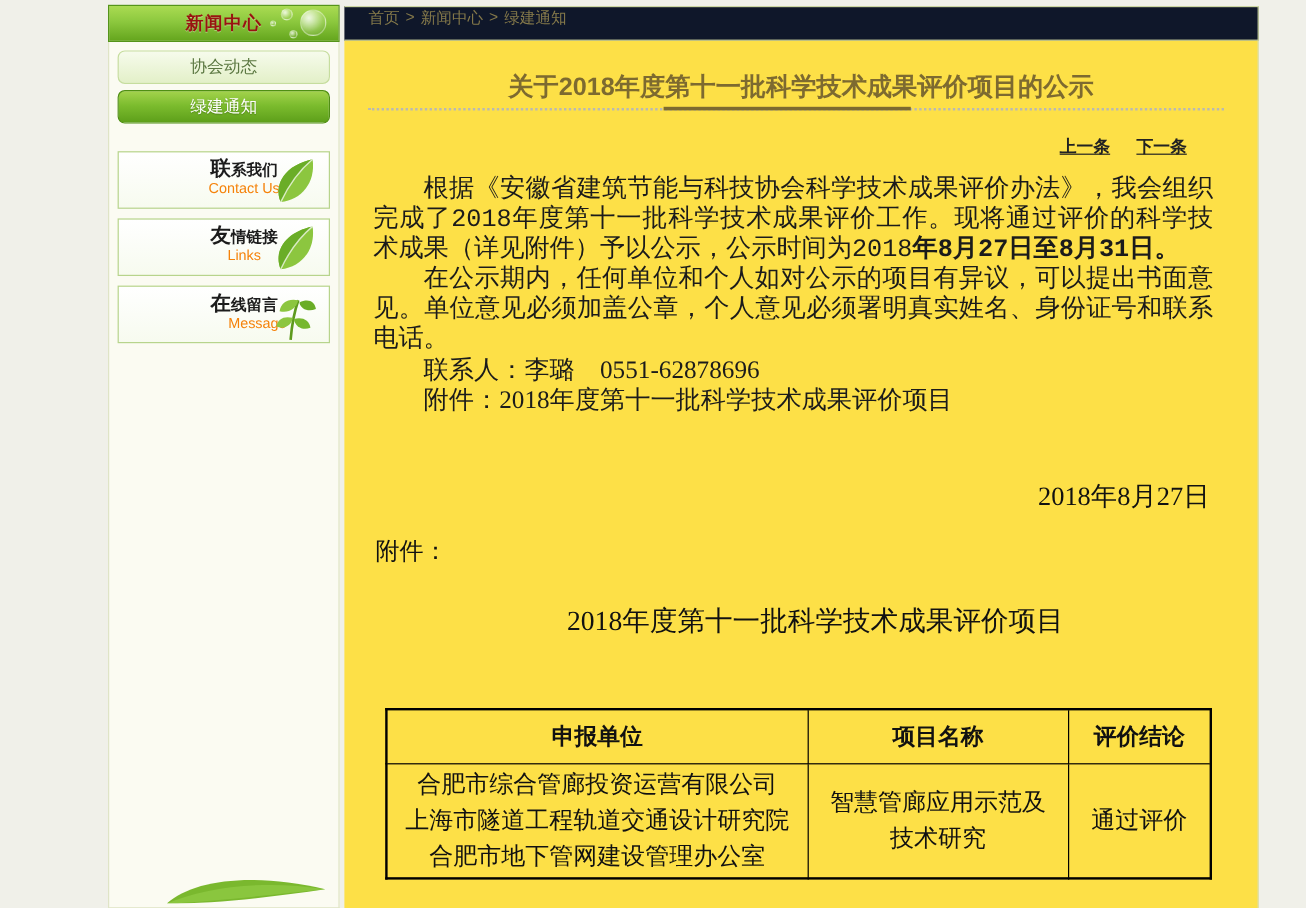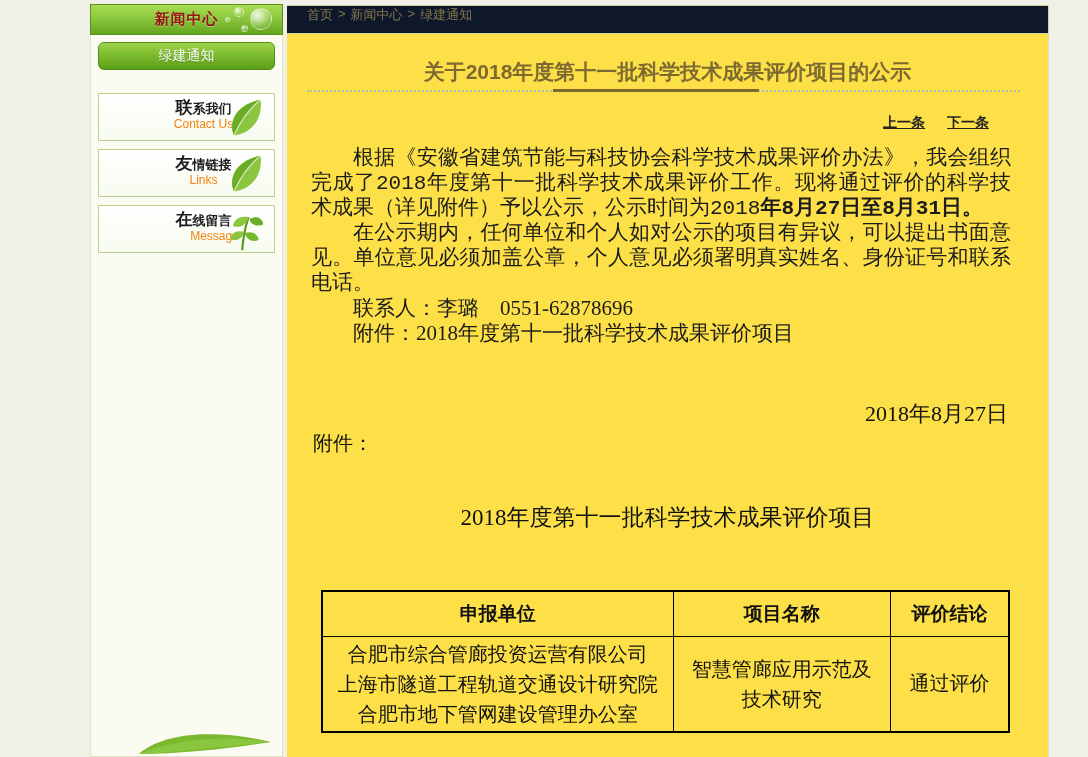--- a/index.html
+++ b/index.html
@@ -111,25 +111,25 @@
     text-align:justify;
   }
   .article-body p { text-indent:2em; margin:0;font-family:Liberation Mono, monospace; }
   .plain-line { text-indent:2em; }
 
   .pub-date {
     position:absolute; top:365px; right:40px;
     font-size:22px; color:#111;
   }
   .attach-label {
-    position:absolute; top:396px; left:26px;
+    position:absolute; top:412px; left:26px;
     font-size:20px; color:#111;
   }
   .attach-title {
-    position:absolute; top:468px; left:0; width:100%;
+    position:absolute; top:468px; left:12px; width:100%;
     text-align:center; font-size:23px; color:#111;
   }
 
   table.results {
     position:absolute; top:556px; left:34px; width:689px;
     border-collapse:collapse; table-layout:fixed;
     font-size:20px; color:#111;
   }
   table.results th, table.results td {
     border:1px solid #000; text-align:center; vertical-align:middle;
@@ -147,20 +147,23 @@
 <div class="sidebar">
   <div class="sidebar-header">
     <span class="hd-title">新闻中心</span>
     <span class="bubble b1"></span>
     <span class="bubble b2"></span>
     <span class="bubble b3"></span>
     <span class="bubble b4"></span>
   </div>
 
   <div class="menu">
+    <div class="menu-btn">
+        <span>协会动态</span>
+      </div>
     <div class="menu-btn active">
         <span>绿建通知</span>
       </div>
   </div>
 
   <div class="contact-list">
     <div class="contact-box">
       <div class="cbox-title">联系我们</div>
       <div class="cbox-sub">Contact Us</div>
       <span class="cbox-icon">

